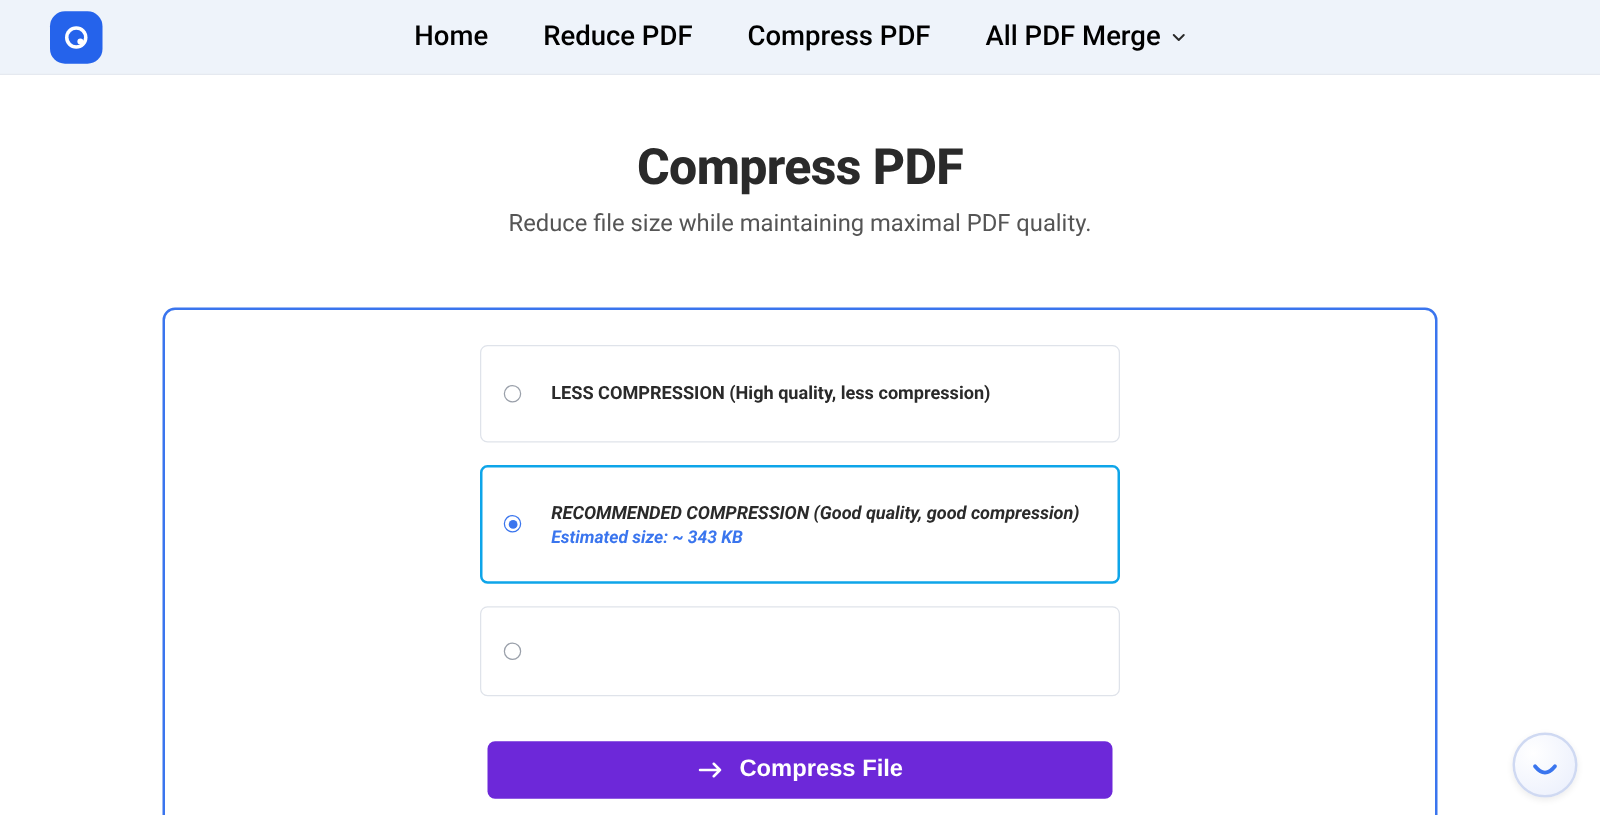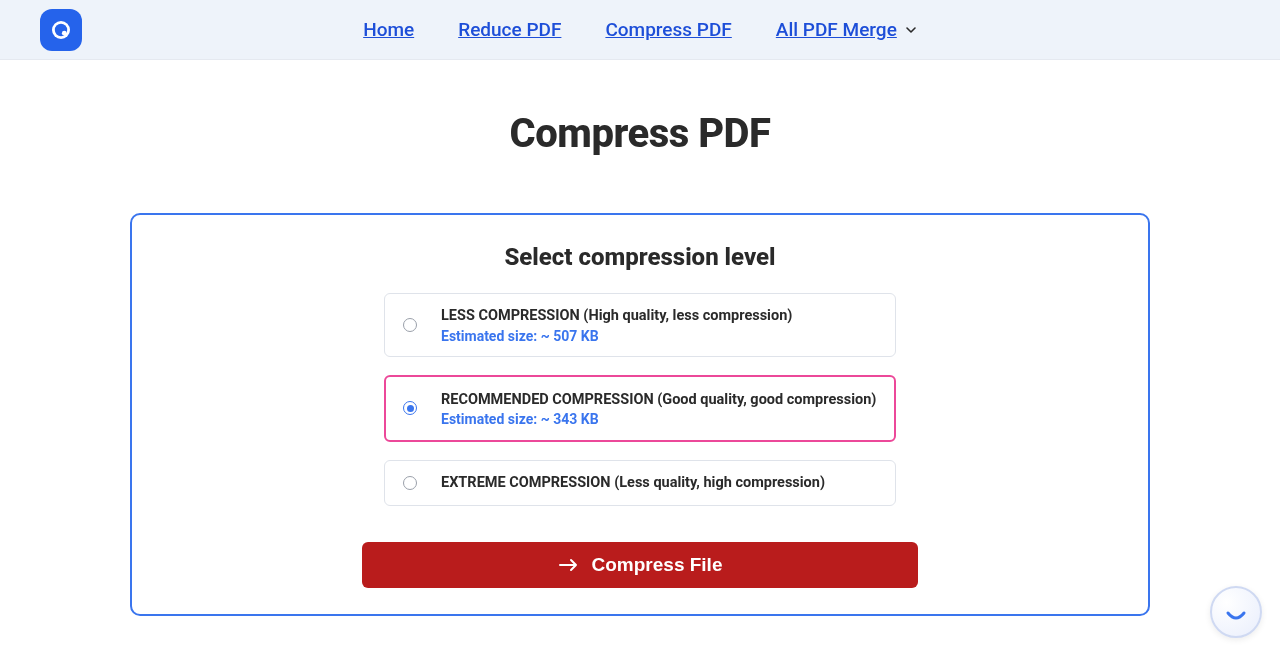--- a/index.html
+++ b/index.html
@@ -32,28 +32,27 @@
   }
   .logo svg { display: block; }
   .nav {
     flex: 1;
     display: flex;
     justify-content: center;
     gap: 44px;
     margin-right: 72px;
   }
   .nav-item {
-    font-size: 19px;
+    font-size: 22px;
     font-weight: 500;
-    color: #1d4ed8;
+    color: #000000;
     cursor: pointer;
     display: flex;
     align-items: center;
     gap: 8px;
-    text-decoration: underline;
   }
   .nav-item svg { display: block; }
 
   .page-title-wrap {
     text-align: center;
     margin-top: 50px;
   }
   .page-title {
     font-size: 40px;
     font-weight: 800;
@@ -84,30 +83,31 @@
   .options {
     display: flex;
     flex-direction: column;
     gap: 18px;
     align-items: center;
   }
   .option {
     width: 512px;
     border: 1px solid #dfe3ea;
     border-radius: 6px;
-    padding: 12px 18px;
+    padding: 28px 18px;
     display: flex;
     align-items: center;
     gap: 24px;
     cursor: pointer;
     background: #fff;
   }
   .option.selected {
-    border: 2px solid #ec4899;
-    padding: 13px 17px;
+    border: 2px solid #0ea5e9;
+    padding: 27px 17px;
+    font-style: italic;
   }
   .radio {
     width: 14px;
     height: 14px;
     border: 1.5px solid #9aa0aa;
     border-radius: 50%;
     flex-shrink: 0;
     display: flex;
     align-items: center;
     justify-content: center;
@@ -131,23 +131,23 @@
     line-height: 1.35;
   }
   .option-est {
     font-size: 14px;
     font-weight: 700;
     color: #3a75ee;
     margin-top: 2px;
   }
 
   .compress-btn {
-    width: 556px;
+    width: 500px;
     margin: 18px auto 0;
-    background: #b91c1c;
+    background: #6d28d9;
     color: #fff;
     border: none;
     border-radius: 6px;
     height: 46px;
     font-size: 19px;
     font-weight: 600;
     display: flex;
     align-items: center;
     justify-content: center;
     gap: 12px;
@@ -196,49 +196,47 @@
       <span>All PDF Merge</span>
       <svg width="12" height="12" viewBox="0 0 12 12">
         <path d="M2 4 L6 8 L10 4" stroke="#2a2a2a" stroke-width="1.6" fill="none" stroke-linecap="round" stroke-linejoin="round"></path>
       </svg>
     </div>
   </div>
 </div>
 
 <div class="page-title-wrap">
   <h1 class="page-title">Compress PDF</h1>
+  <p class="page-subtitle">Reduce file size while maintaining maximal PDF quality.</p>
 </div>
 
 <div class="panel">
-  <h2 class="panel-title">Select compression level</h2>
 
   <div class="options">
 
     <div class="option">
       <div class="radio"></div>
       <div class="option-text">
         <div class="option-title">LESS COMPRESSION (High quality, less compression)</div>
-        <div class="option-est">Estimated size: ~ 507 KB</div>
       </div>
     </div>
 
     <div class="option selected">
       <div class="radio">
           <div class="radio-dot"></div>
         </div>
       <div class="option-text">
         <div class="option-title">RECOMMENDED COMPRESSION (Good quality, good compression)</div>
         <div class="option-est">Estimated size: ~ 343 KB</div>
       </div>
     </div>
 
     <div class="option">
       <div class="radio"></div>
       <div class="option-text">
-        <div class="option-title">EXTREME COMPRESSION (Less quality, high compression)</div>
       </div>
     </div>
 
     <button class="compress-btn">
       <svg width="22" height="16" viewBox="0 0 22 16">
         <path d="M2 8 H18 M13 3 L18 8 L13 13" stroke="#ffffff" stroke-width="2" fill="none" stroke-linecap="round" stroke-linejoin="round"></path>
       </svg>
       <span>Compress File</span>
     </button>
 

